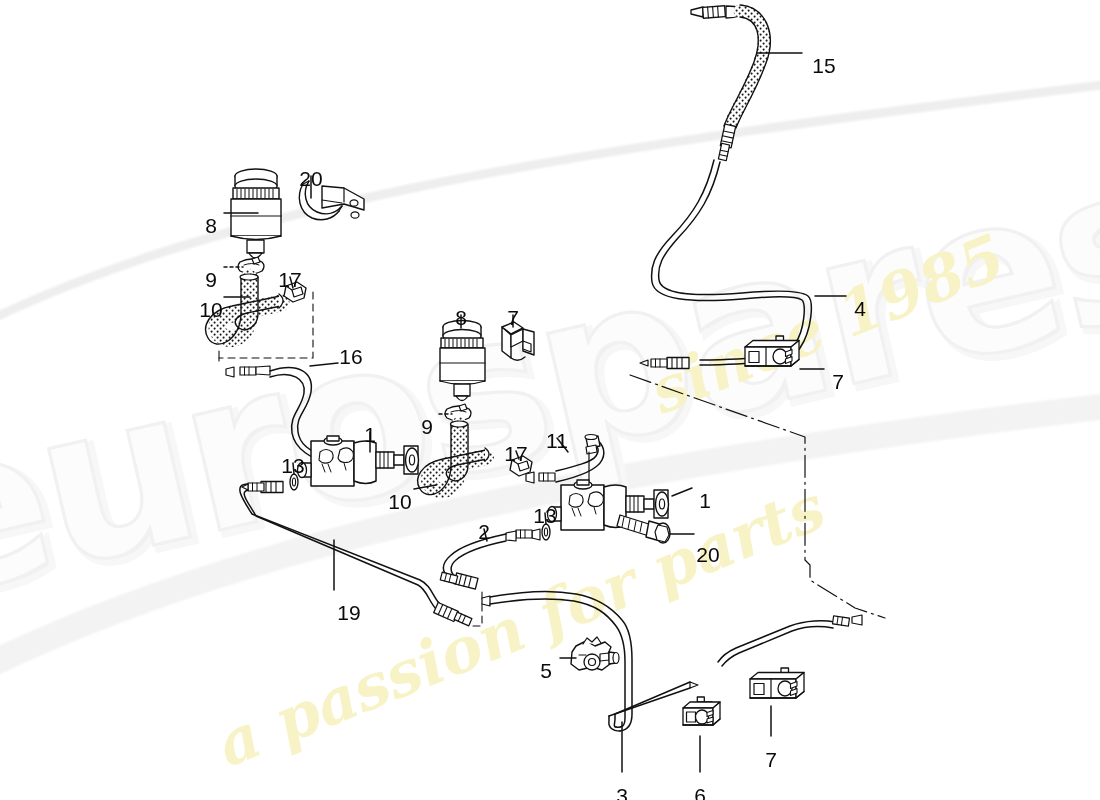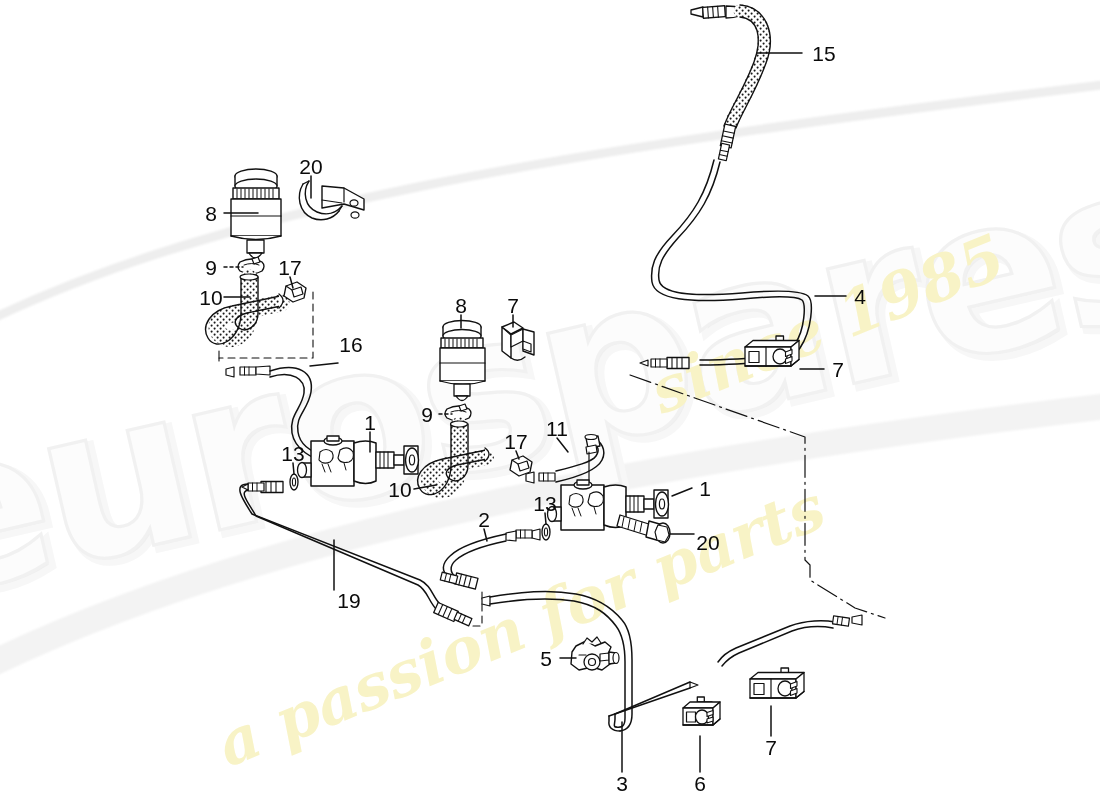--- a/index.html
+++ b/index.html
@@ -14,20 +14,21 @@
   #art{position:absolute;inset:0;}
   .lbl{
     position:absolute;
     font-family:"Liberation Sans", sans-serif;
     font-size:21px;
     color:#0a0a0a;
     line-height:1;
     white-space:nowrap;
     transform:translate(-50%,-50%);
     letter-spacing:0px;
+    margin-top:12px;
   }
   svg{display:block;}
 </style>
 </head>
 <body>
 
 <div id="page">
 
   <div id="wm-layer">
     <svg width="1100" height="800" viewBox="0 0 1100 800">

